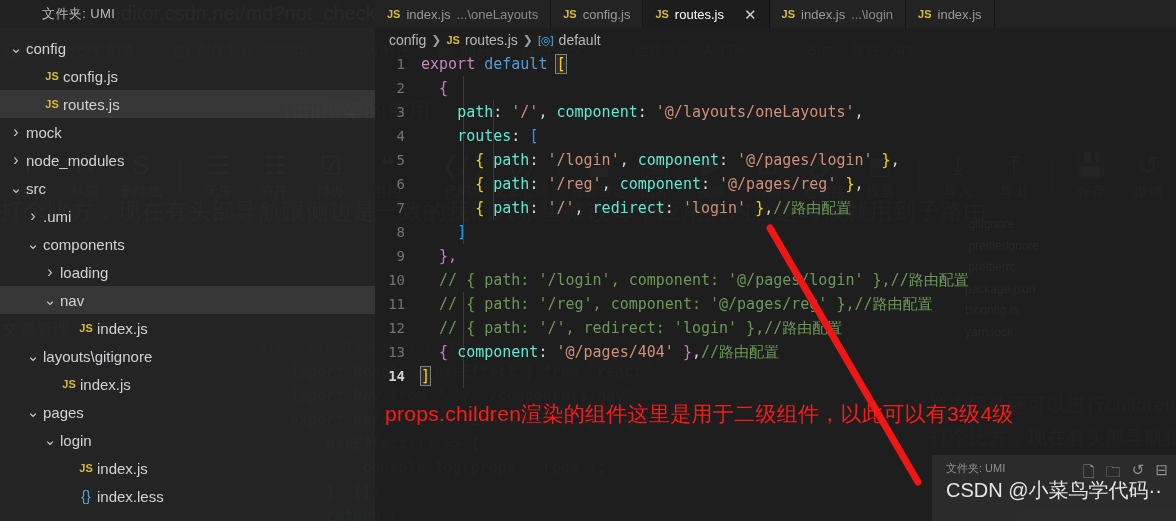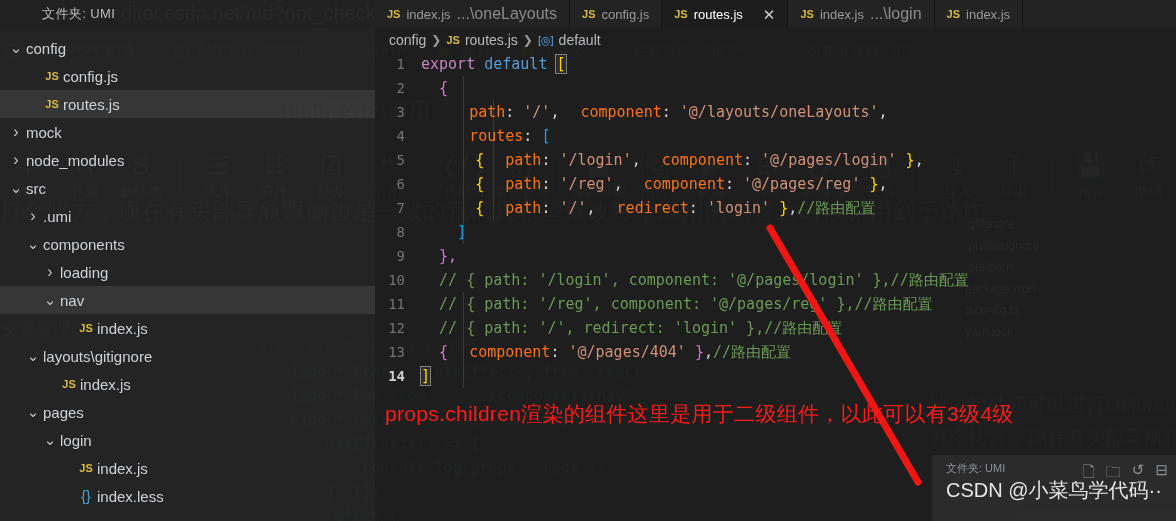--- a/index.html
+++ b/index.html
@@ -59,41 +59,41 @@
 
   
   .editor{position:absolute;left:375px;top:0;width:801px;height:521px;background:rgba(30,30,30,.80);}
   .tabbar{position:absolute;left:0;top:0;width:801px;height:28px;display:flex;
           background:rgba(37,37,38,.75);}
   .tab{height:28px;display:flex;align-items:center;gap:6px;padding:0 12px;
        font-size:13px;color:#9a9a9a;border-right:1px solid rgba(0,0,0,.35);
        white-space:nowrap;cursor:pointer;}
   .tab.active{background:rgba(30,30,30,.95);color:#ffffff;}
   .tab .jsico{color:#d7ba3e;font-weight:bold;font-size:11px;}
-  .tab .dim{color:#8a8a8a;font-size:16px;}
+  .tab .dim{color:#8a8a8a;font-size:13px;}
   .tab .x{margin-left:14px;font-size:15px;color:#cfcfcf;line-height:1;}
 
   .breadcrumb{position:absolute;left:0;top:28px;height:24px;display:flex;align-items:center;
               gap:5px;padding-left:14px;font-size:14px;color:#b6b9bc;white-space:nowrap;}
   .bc-sep{color:#9a9a9a;font-size:12px;}
   .bc-js{color:#d7ba3e;font-weight:bold;font-size:11px;}
   .bc-sym{color:#5db0f0;font-size:11px;}
 
   .codearea{position:absolute;left:0;top:52px;width:801px;height:340px;
             font-family:"DejaVu Sans Mono","Liberation Mono",monospace;font-size:15px;}
   .cline{height:24px;display:flex;align-items:center;white-space:pre;}
   .gut{width:46px;flex:0 0 46px;text-align:right;padding-right:16px;box-sizing:border-box;
        color:#737373;font-size:14px;}
   .cline.cur .gut{color:#d0d0d0;font-weight:bold;}
   .ctext{white-space:pre;}
 
   
   .k-kw{color:#c586c0;}     
   .k-blue{color:#569cd6;}   
-  .k-prop{color:#f97316;margin-left:12px;}   
+  .k-prop{color:#5eead4;}   
   .k-str{color:#ce9178;}    
   .k-pun{color:#d4d4d4;}
   .k-y{color:#ffd700;}      
   .k-p{color:#da70d6;}      
   .k-b{color:#179fff;}      
   .k-com{color:#6a9955;}    
   .sel-br{background:rgba(255,255,255,.06);outline:1px solid #808080;}
 
   .indent-guide{position:absolute;width:1px;background:rgba(255,255,255,.13);}
 

